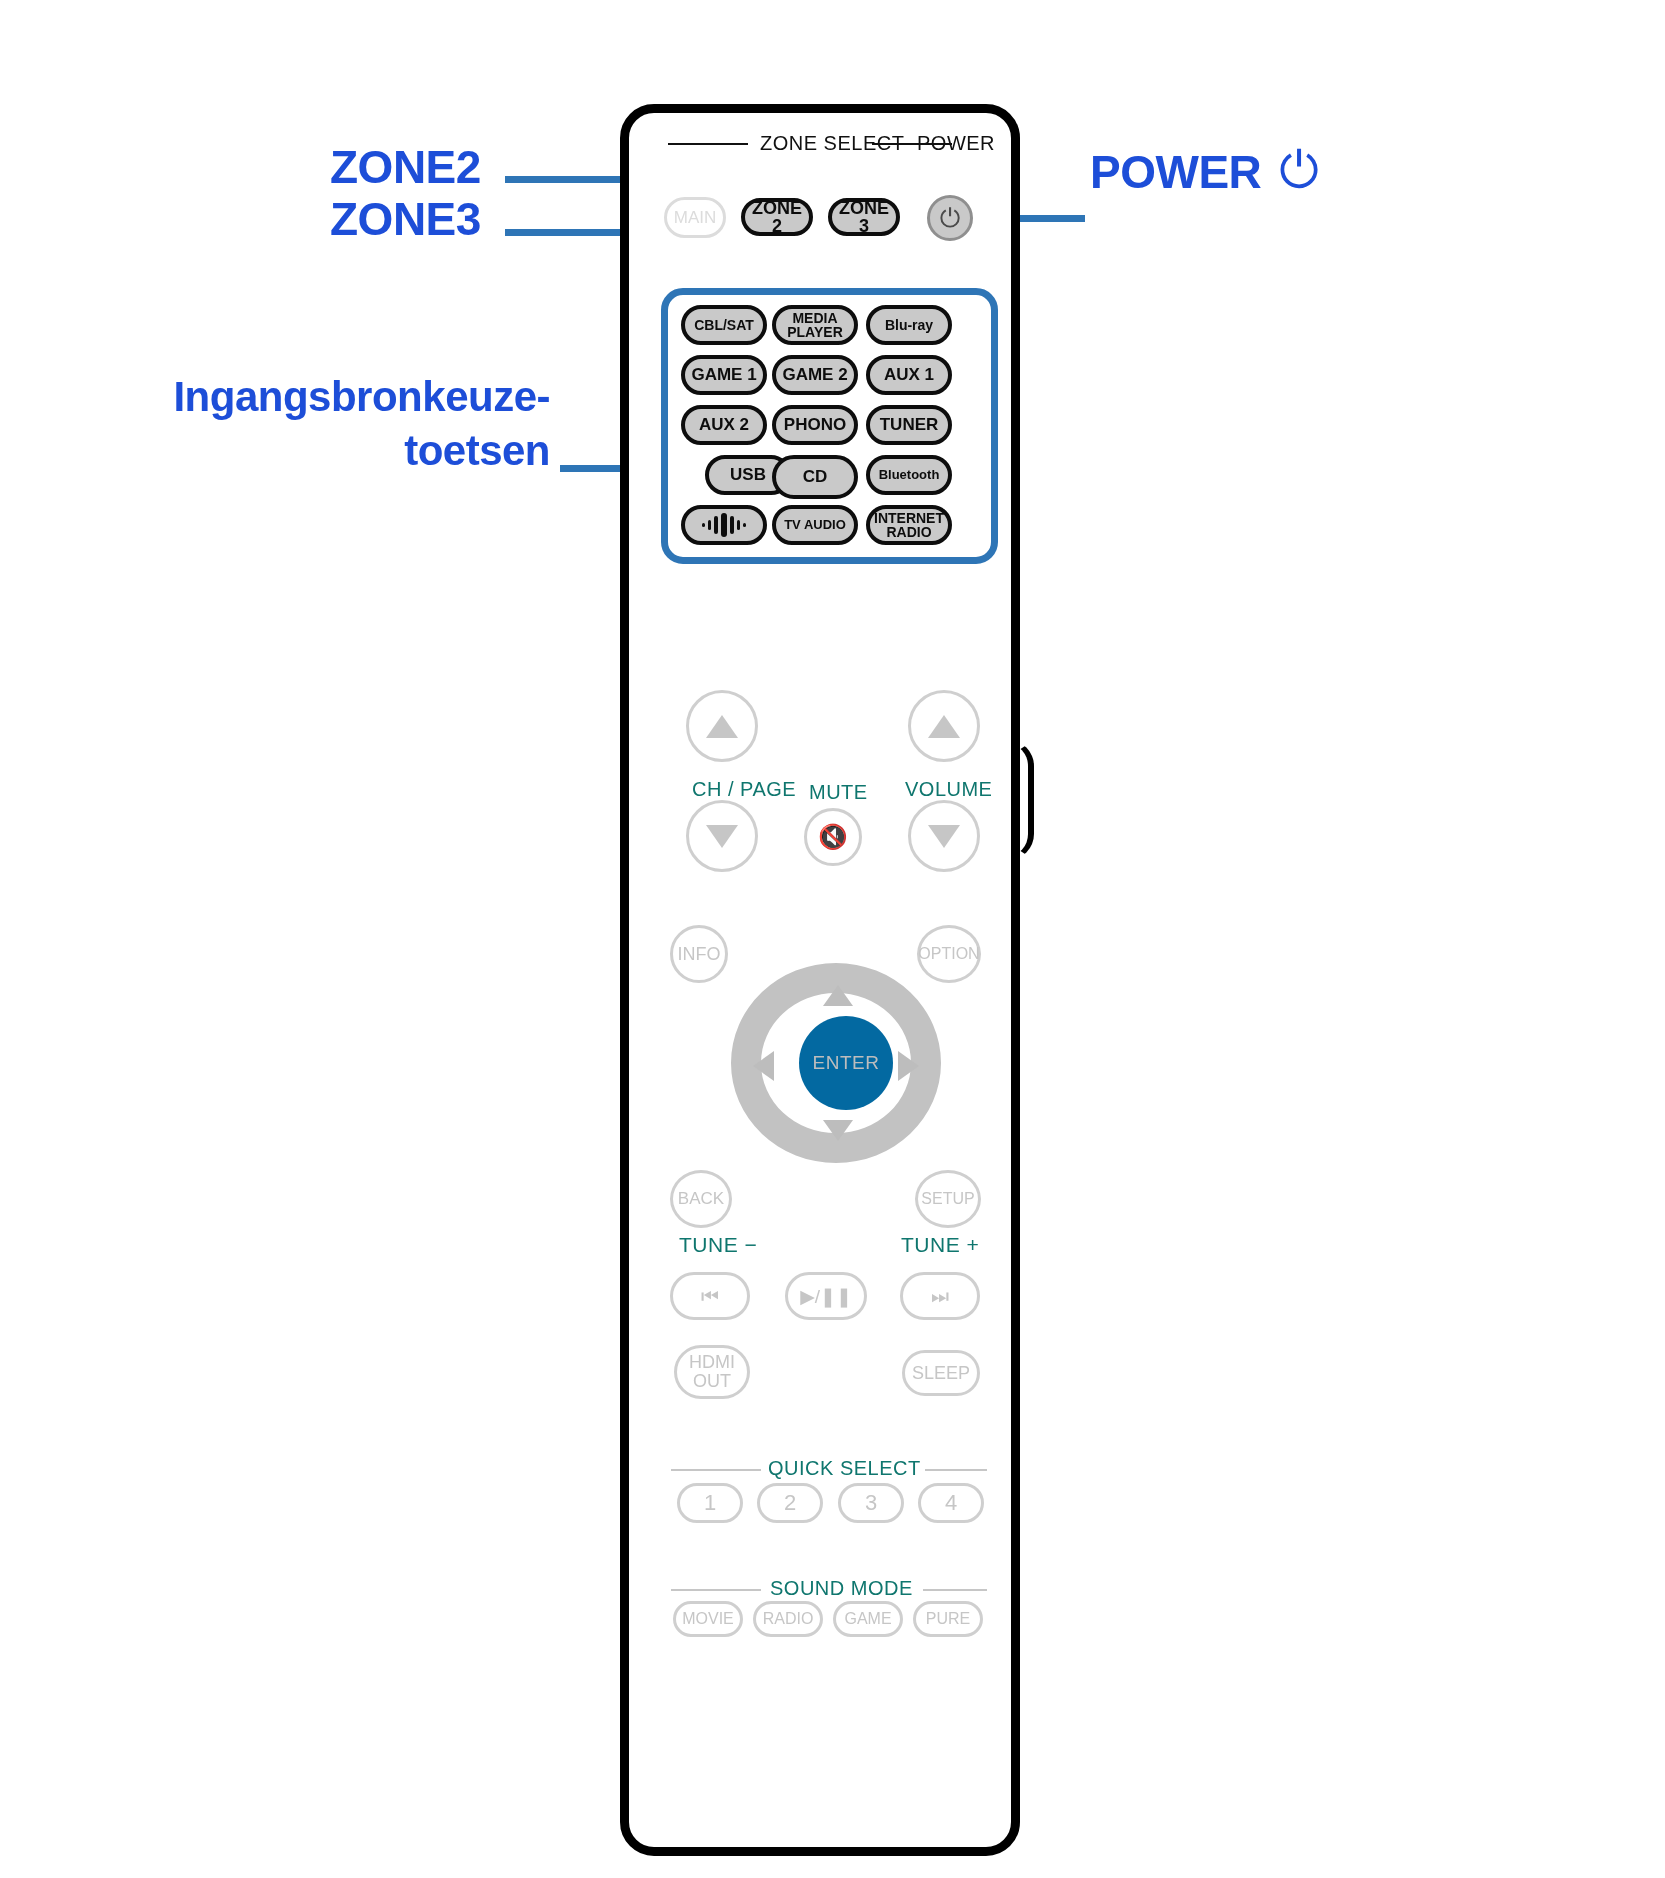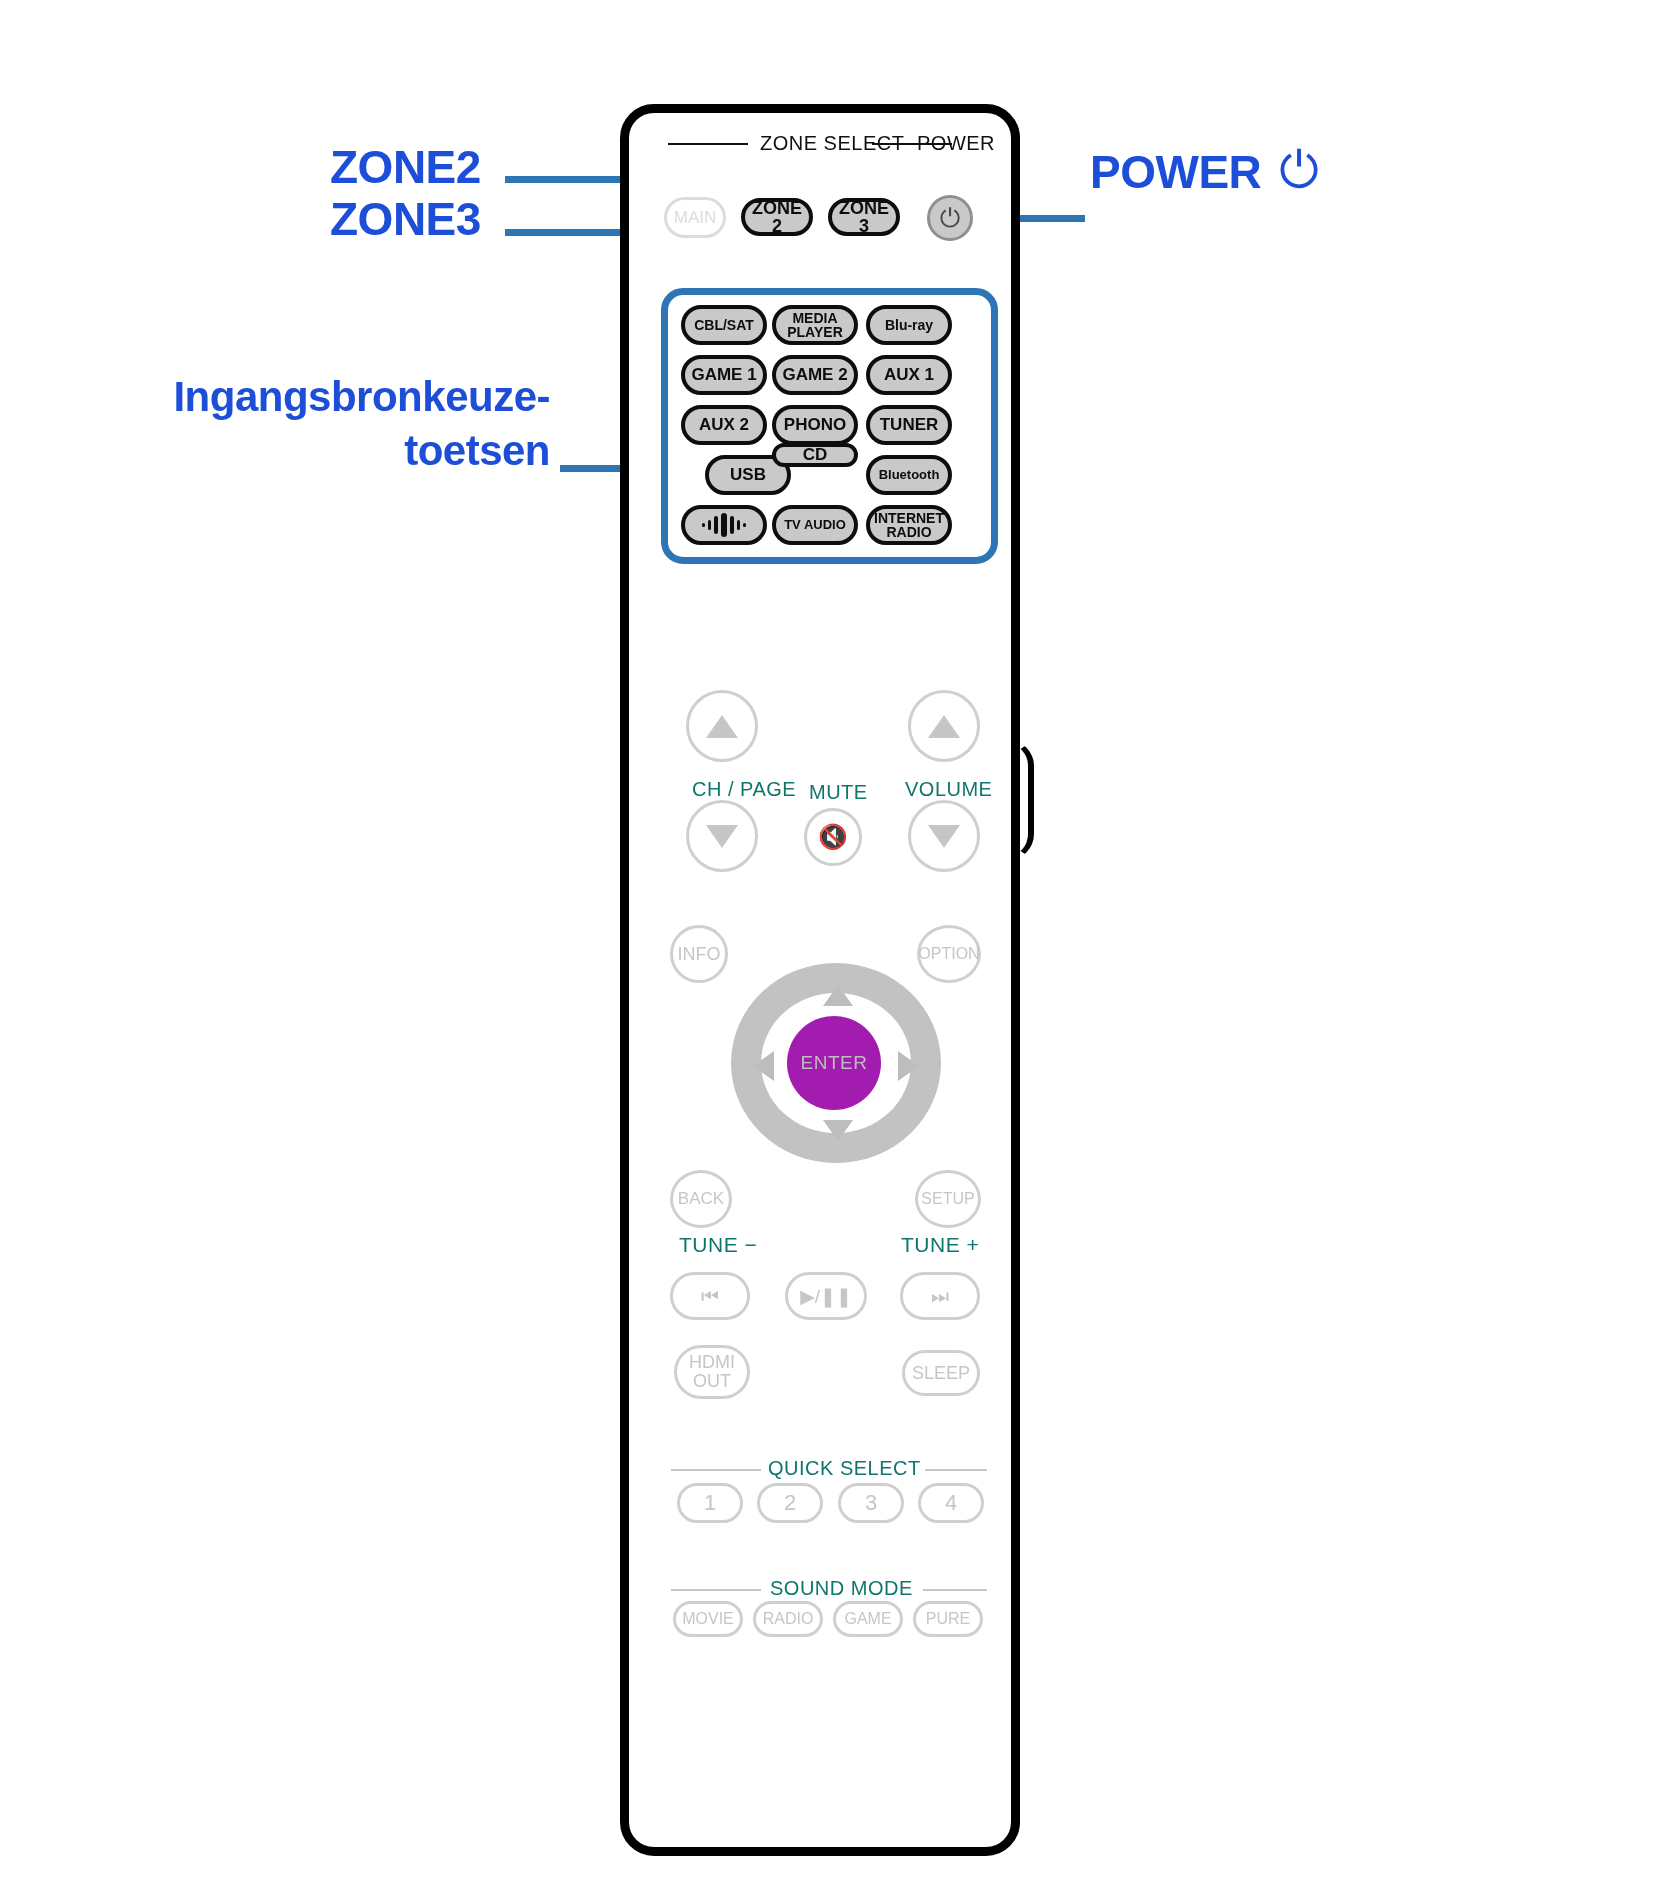--- a/index.html
+++ b/index.html
@@ -184,24 +184,24 @@
     width: 210px; height: 200px;
   }
   #dpad-ring {
     position: absolute; inset: 0;
     border-radius: 50%;
     border: 30px solid #c2c2c2;
     box-sizing: border-box;
   }
   #dpad-center {
     position: absolute;
-    left: 56px; top: 53px;
+    left: 68px; top: 53px;
     width: 94px; height: 94px;
     border-radius: 50%;
-    background: #a21caf;
+    background: #0369a1;
     display: flex; align-items: center; justify-content: center;
     color: #bdbdbd; font-size: 19px; letter-spacing: .5px;
   }
   .dp-arrow { position: absolute; width: 0; height: 0; }
   #dp-up { left: 92px; top: 22px;
     border-left: 15px solid transparent; border-right: 15px solid transparent;
     border-bottom: 21px solid #bdbdbd; }
   #dp-dn { left: 92px; top: 157px;
     border-left: 15px solid transparent; border-right: 15px solid transparent;
     border-top: 21px solid #bdbdbd; }
@@ -300,21 +300,21 @@
     </div>
     <div class="pill on src" style="position: absolute; left: 772px; top: 405px; width: 86px; height: 40px;">
       <span>PHONO</span>
     </div>
     <div class="pill on src" style="position: absolute; left: 866px; top: 405px; width: 86px; height: 40px;">
       <span>TUNER</span>
     </div>
     <div class="pill on src" style="position: absolute; left: 705px; top: 455px; width: 86px; height: 40px;">
       <span>USB</span>
     </div>
-    <div class="pill on src" style="position: absolute; left: 772px; top: 443px; width: 86px; height: 24px; text-align: center;">
+    <div class="pill on src" style="position: absolute; left: 772px; top: 455px; width: 86px; height: 44px; text-align: center;">
       <span>CD</span>
     </div>
     <div class="pill on src tiny" style="position: absolute; left: 866px; top: 455px; width: 86px; height: 40px;">
       <span>Bluetooth</span>
     </div>
     <div class="pill on src" style="position: absolute; left: 681px; top: 505px; width: 86px; height: 40px;">
       <span style="display:flex;align-items:center;gap:2px;">
         <svg width="46" height="24" viewBox="0 0 46 24">
           <rect x="1" y="10" width="3" height="4" rx="1.5" fill="#0d0d0d"></rect>
           <rect x="7" y="7" width="3" height="10" rx="1.5" fill="#0d0d0d"></rect>

